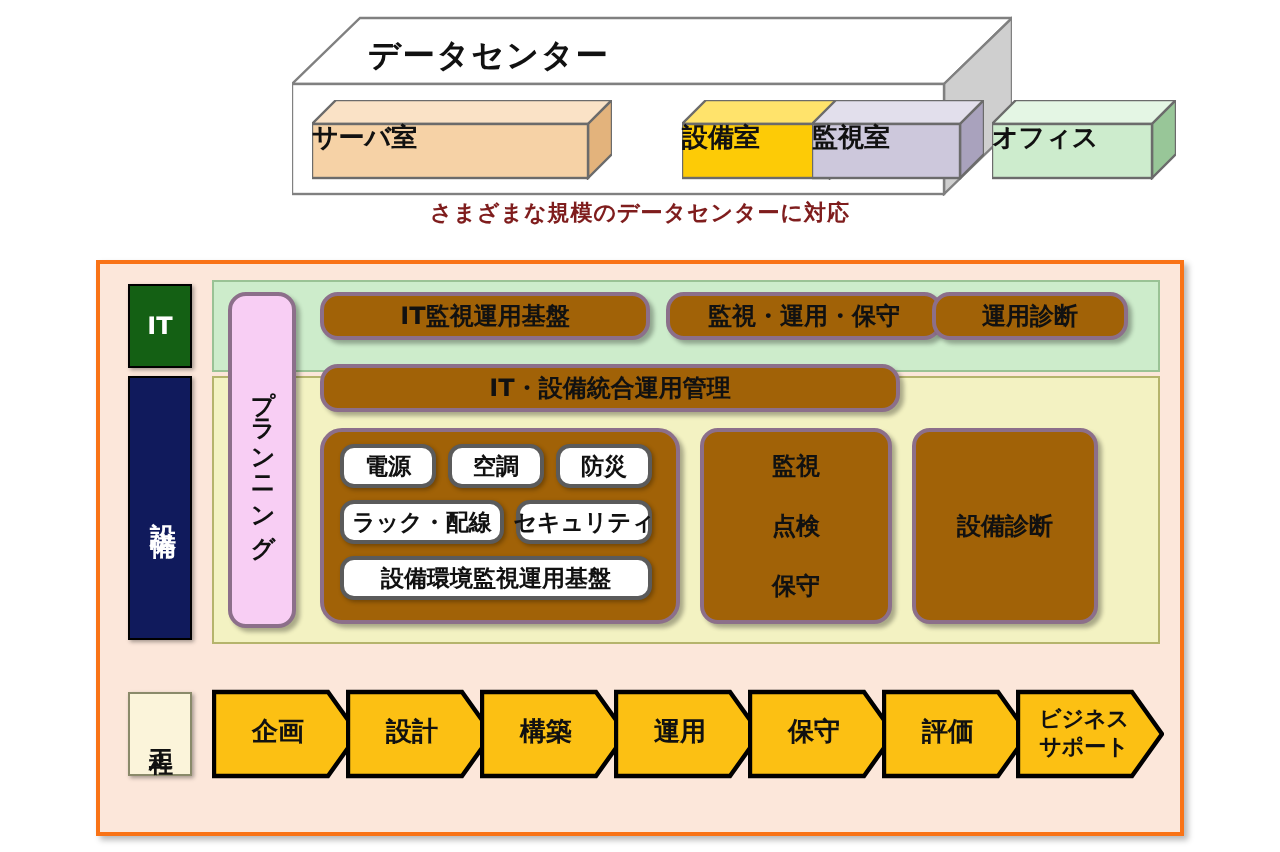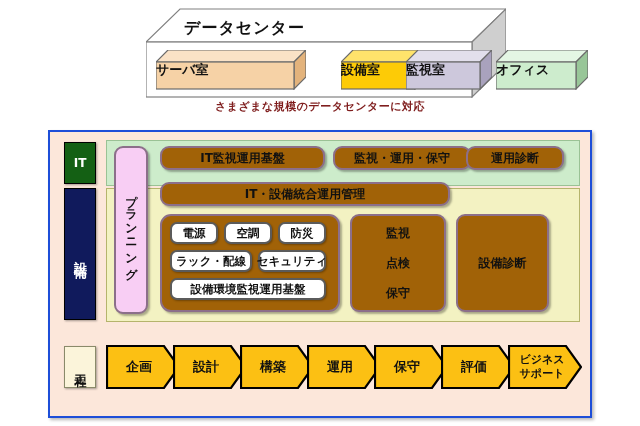--- a/index.html
+++ b/index.html
@@ -34,21 +34,21 @@
     position: absolute; left: 0; top: 99px; width: 640px;
     text-align: center; font-size: 11px; font-weight: bold;
     color: #7f1d1d; letter-spacing: .5px;
   }
 
   
   #frame {
     position: absolute; left: 48px; top: 130px;
     width: 544px; height: 288px;
     background: #fce7da;
-    border: 2px solid #1d4ed8;
+    border: 2px solid #f97316;
     box-shadow: 2px 2px 3px rgba(0,0,0,.28);
   }
 
   
   .catchip {
     position: absolute; text-align: center;
     font-weight: bold; color: #ffffff;
     border: 1px solid #000; display: flex;
     align-items: center; justify-content: center;
     box-shadow: 1px 1px 2px rgba(0,0,0,.35);

